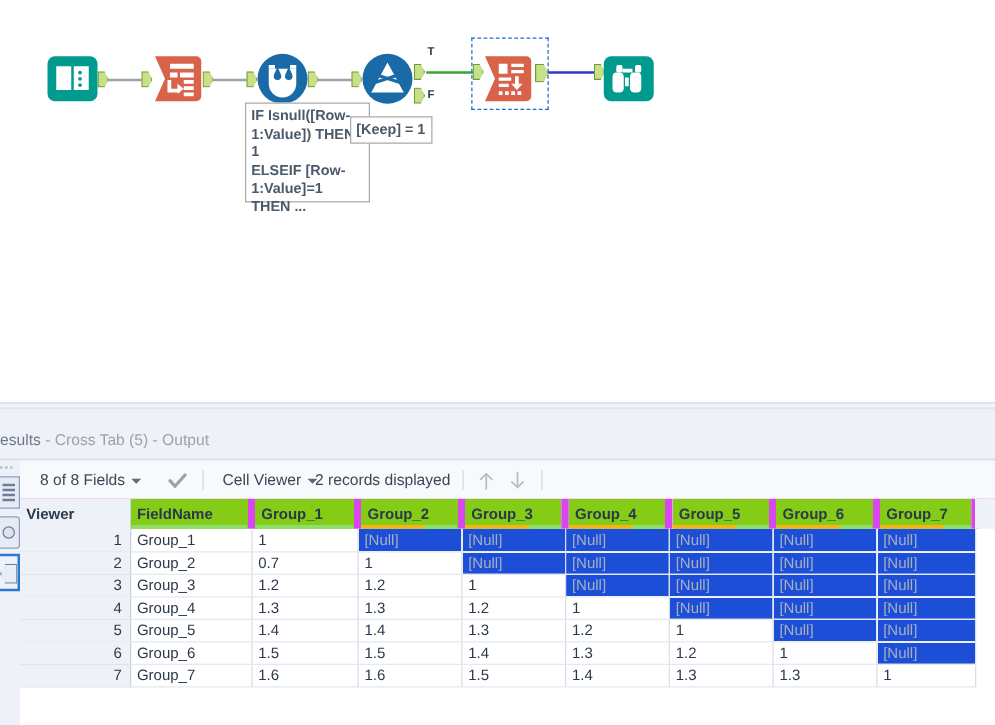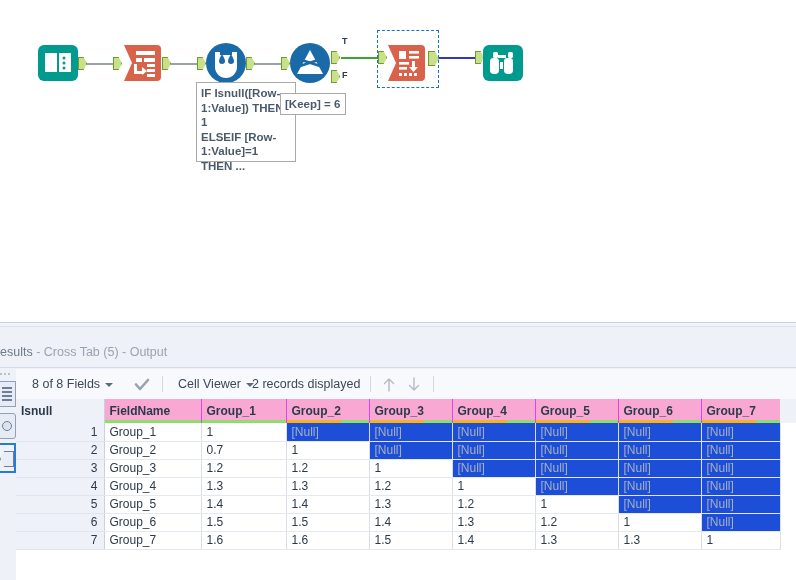--- a/index.html
+++ b/index.html
@@ -148,26 +148,26 @@
     padding:0 0 0 5px;
     box-sizing:border-box;
     border-right:1px solid #d9dee9;
     border-bottom:1px solid #e4e8f1;
     overflow:hidden;white-space:nowrap;
     text-align:left;
     vertical-align:middle;
   }
   thead th{
     height:24px;
-    background:#f9a8d4;
+    background:#84cc16;
     font-weight:bold;
     color:#2b3a4a;
     border-bottom:none;
     position:relative;
-    border-right:1px solid #d946ef;
+    border-right:6px solid #d946ef;
   }
   thead th .ul{
     position:absolute;left:0;bottom:0;height:3px;width:100%;
     background:#8ede6c;
   }
   thead th .ul.split::before{
     content:"";position:absolute;left:0;top:0;height:3px;
     width:var(--ow,55%);background:#f5b417;
   }
   thead th.rec{background:#eef1f8;border-right:1px solid #c9d0de;}
@@ -290,21 +290,21 @@
       <rect x="26" y="10" width="5" height="6" rx="1.5" fill="#ffffff"></rect>
       <rect x="16" y="13" width="8" height="3" fill="#ffffff"></rect>
     </svg>
   </div>
 
   <div class="annot" style="left:196px;top:82px;width:100px;height:80px;">IF Isnull([Row-
 1:Value]) THEN 1
 ELSEIF [Row-
 1:Value]=1
 THEN ...</div>
-  <div class="annot" style="left:280px;top:93px;width:66px;height:22px;line-height:15px;">[Keep] = 6</div>
+  <div class="annot" style="left:280px;top:93px;width:66px;height:22px;line-height:15px;">[Keep] = 1</div>
 </div>
 
 <div id="results">
   <div id="title-sep"></div>
 
   <div id="pane-title">
     <span>esults</span><span class="dim"> - Cross Tab (5) - Output</span>
   </div>
   <div id="title-rule"></div>
 
@@ -366,21 +366,21 @@
           <col style="width: 85px;">
           <col style="width: 83px;">
           <col style="width: 83px;">
           <col style="width: 83px;">
           <col style="width: 83px;">
           <col style="width: 83px;">
           <col style="width: 79px;">
         </colgroup>
       <thead>
         <tr id="header-row">
-            <th class="rec"><span>Isnull</span></th>
+            <th class="rec"><span>Viewer</span></th>
             <th><span>FieldName</span><span class="ul"></span></th>
             <th><span>Group_1</span><span class="ul"></span></th>
             <th><span>Group_2</span><span class="ul split" style="--ow: 66%;"></span></th>
             <th><span>Group_3</span><span class="ul split" style="--ow: 66%;"></span></th>
             <th><span>Group_4</span><span class="ul split" style="--ow: 66%;"></span></th>
             <th><span>Group_5</span><span class="ul split" style="--ow: 66%;"></span></th>
             <th><span>Group_6</span><span class="ul split" style="--ow: 66%;"></span></th>
             <th><span>Group_7</span><span class="ul split" style="--ow: 70%;"></span></th>
           </tr>
       </thead>

